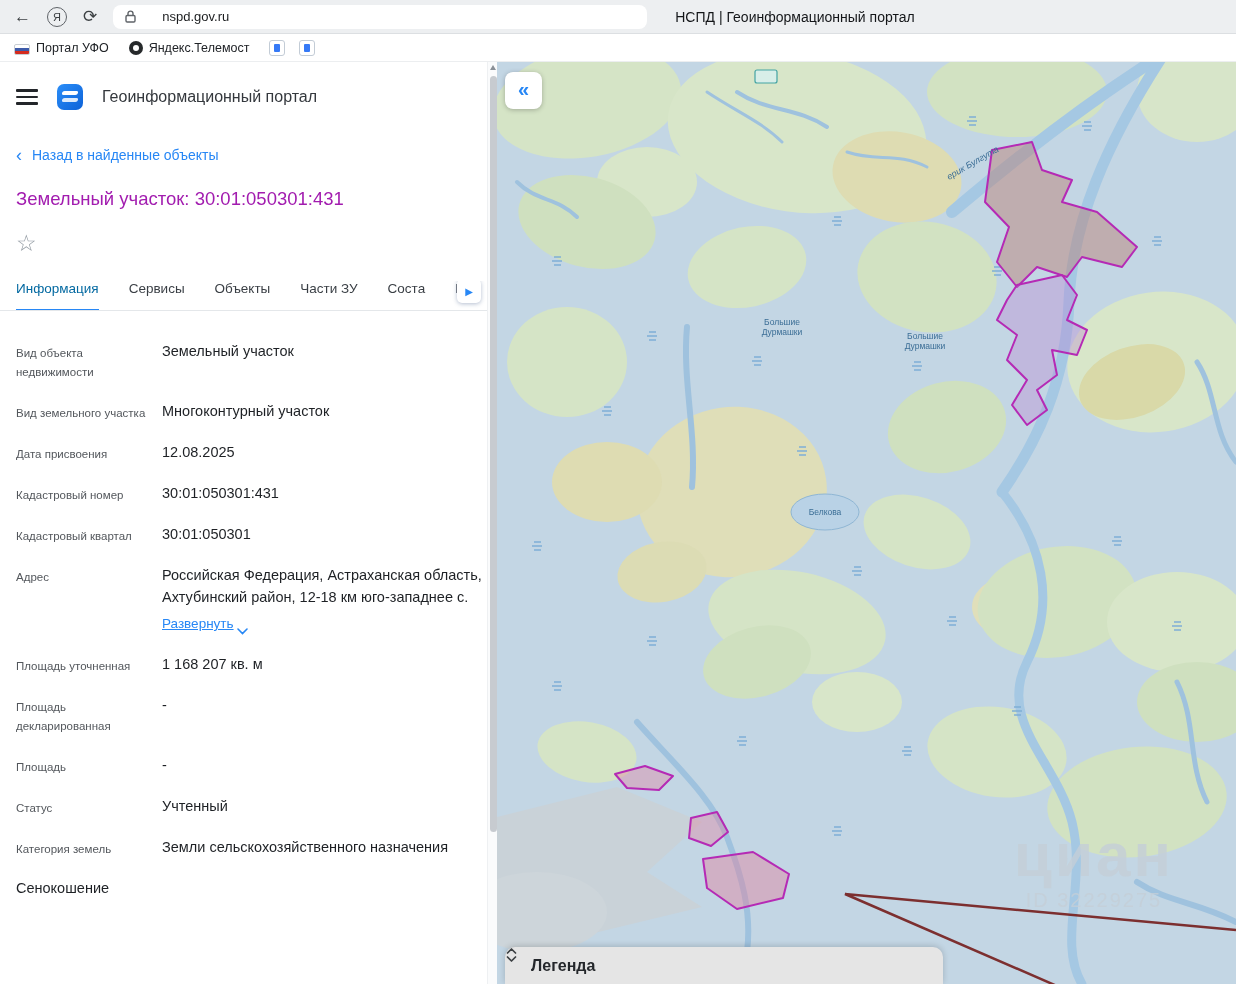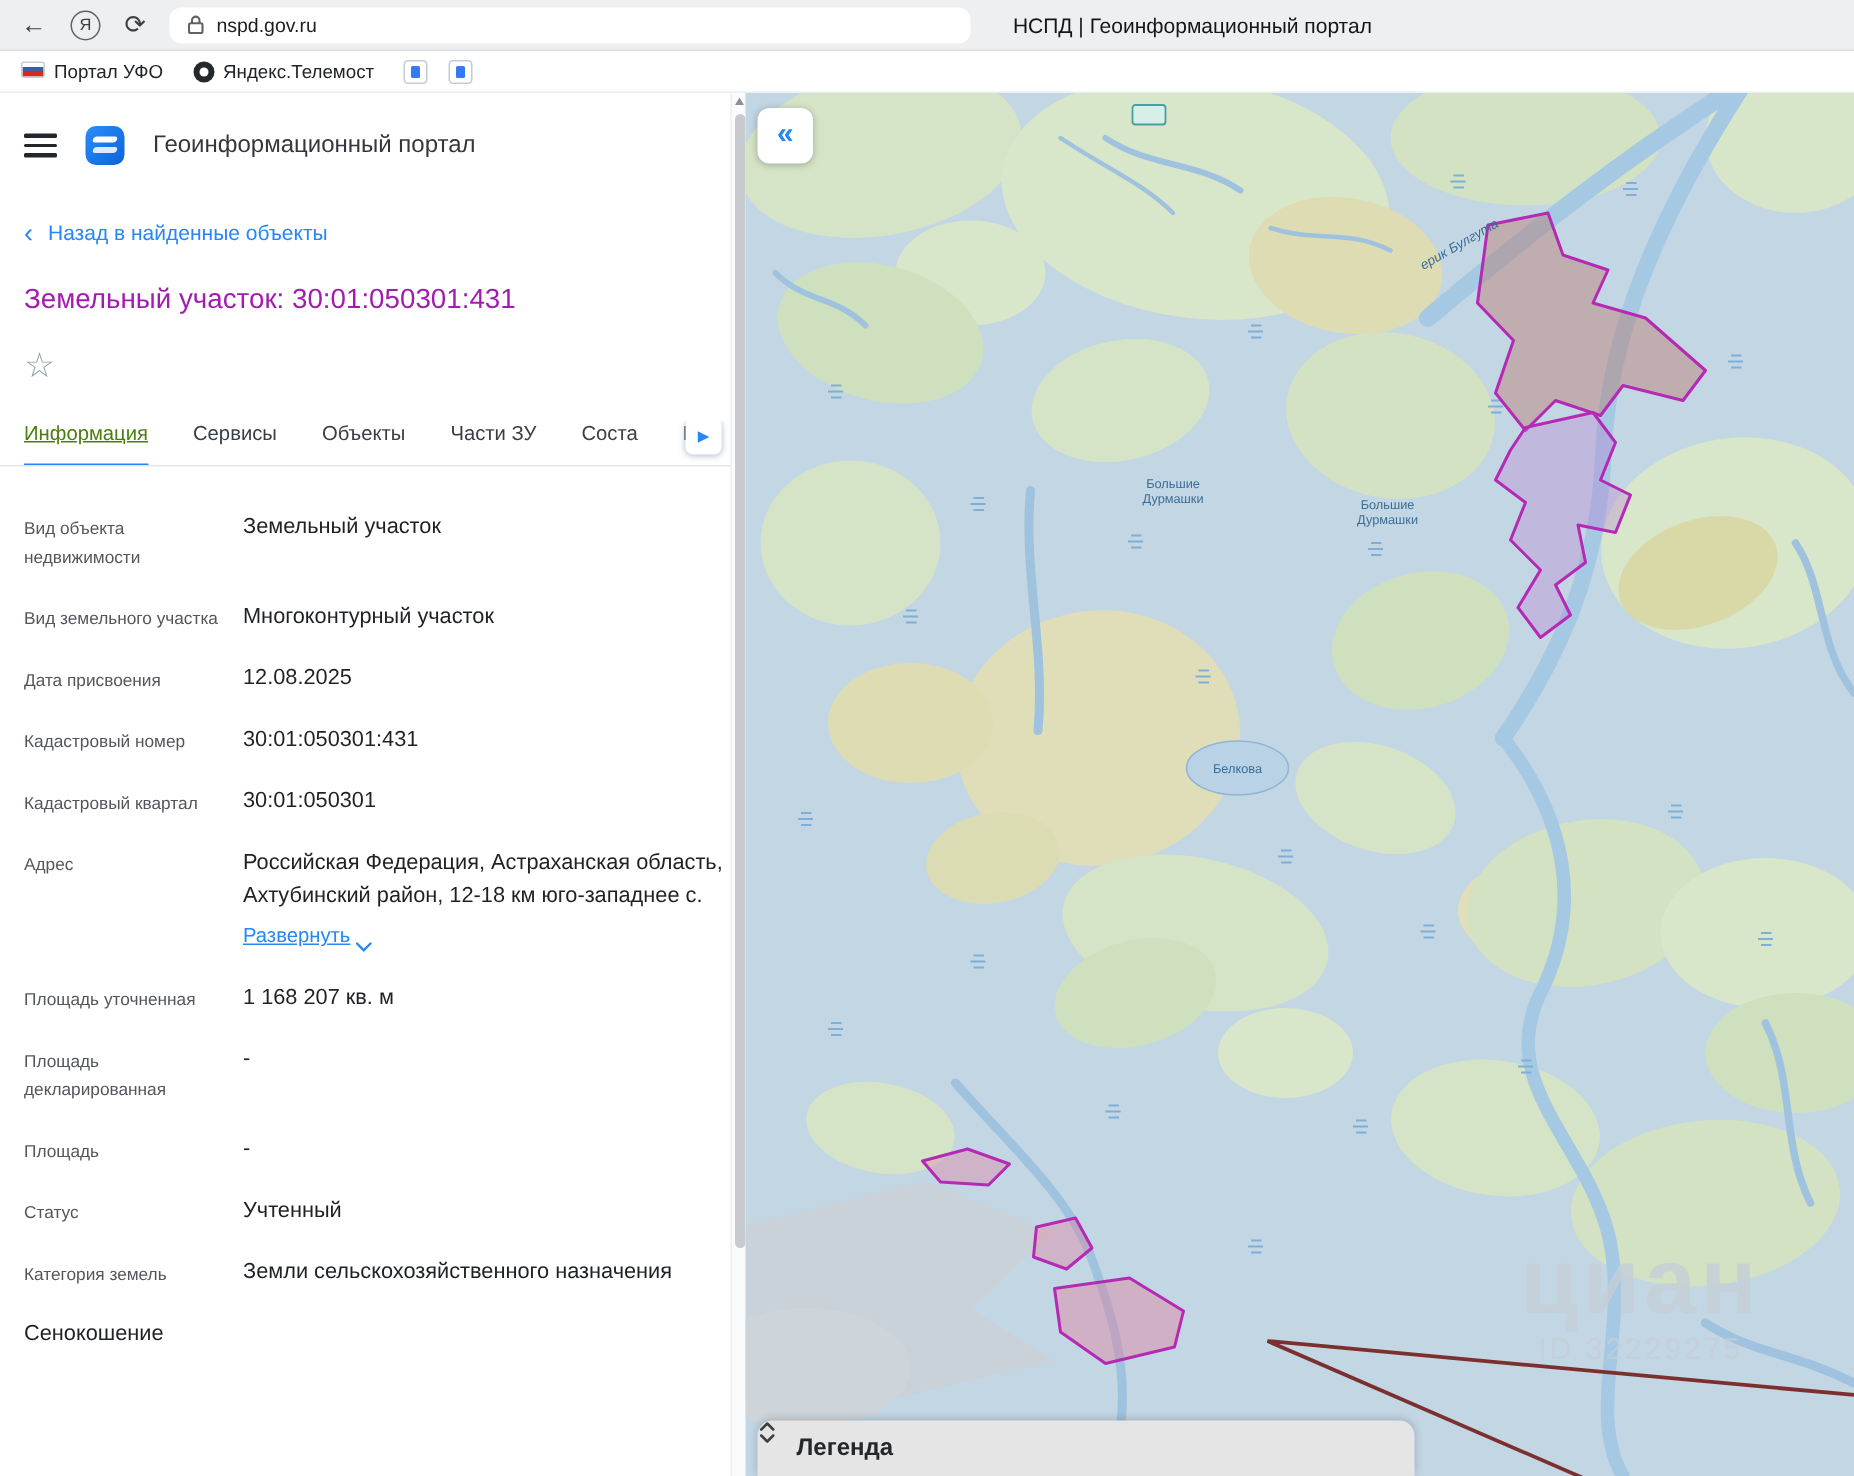--- a/index.html
+++ b/index.html
@@ -7,28 +7,28 @@
   body { font-family: "Liberation Sans", sans-serif; background: #fff; }
 
   
   .chrome { height: 34px; background: #edeff1; border-bottom: 1px solid #dcdfe2;
             display: flex; align-items: center; gap: 16px; padding: 0 14px; }
   .chrome .nav-glyph { font-size: 17px; color: #3c4043; cursor: pointer; line-height: 1; }
   .yb-circle { width: 20px; height: 20px; border-radius: 50%; border: 1.6px solid #5f6368;
                display: flex; align-items: center; justify-content: center;
                font-size: 11px; color: #3c4043; cursor: pointer; }
   .url-pill { background: #ffffff; border-radius: 8px; height: 24px; width: 534px;
-              display: flex; align-items: center; gap: 8px; padding: 0 12px; cursor: text; }
+              display: flex; align-items: center; gap: 26px; padding: 0 12px; cursor: text; }
   .url-text { font-size: 13px; color: #1b1d1f; }
   .chrome-title { font-size: 14px; color: #141619; margin-left: 12px; white-space: nowrap; }
 
   
   .bm-bar { height: 28px; background: #fff; border-bottom: 1px solid #eceef0;
             display: flex; align-items: center; padding: 0 14px; }
-  .bm-item { display: flex; align-items: flex-start; gap: 6px; margin-right: 20px;
+  .bm-item { display: flex; align-items: flex-end; gap: 6px; margin-right: 20px;
              font-size: 12.5px; color: #202327; cursor: pointer; }
   .flag-ico { width: 16px; height: 11px; border-radius: 2px; border: 1px solid #c9ced4;
               background: linear-gradient(to bottom, #ffffff 33%, #3d5ba9 33%, #3d5ba9 66%, #d52b1e 66%); }
   .tm-ico { width: 14px; height: 14px; border-radius: 50%; background: #26292b; position: relative; }
   .tm-ico::after { content: ""; position: absolute; left: 4px; top: 4px; width: 6px; height: 6px;
                    border-radius: 50%; background: #fff; }
   .favicon { width: 16px; height: 16px; border: 1px solid #c3ccd6; border-radius: 3px;
              background: #fff; position: relative; margin-right: 14px; cursor: pointer; }
   .favicon::after { content: ""; position: absolute; left: 4px; top: 3px; width: 6px; height: 8px;
                     background: #3579f6; border-radius: 1px; }
@@ -55,21 +55,21 @@
                color: #2787f5; font-size: 14px; cursor: pointer; }
   .back-link .chev { font-size: 18px; line-height: 1; }
 
   .obj-title { margin: 24px 16px 0; font-size: 18.5px; font-weight: 400; color: #a21caf; }
 
   .fav-star { margin: 20px 16px 0; font-size: 23px; color: #969fa0; color: #959da5; cursor: pointer; width: 28px; }
 
   .tabs { position: relative; display: flex; gap: 30px; margin-top: 24px; padding: 0 44px 0 16px;
           border-bottom: 1px solid #e4e7ea; overflow: hidden; white-space: nowrap; }
   .tab { flex: none; font-size: 13.5px; color: #3a3f45; padding-bottom: 13px; cursor: pointer; }
-  .tab.active { color: #4d7c0f; border-bottom: 2.5px solid #2787f5; margin-bottom: -1px; text-decoration: underline; }
+  .tab.active { color: #0369a1; border-bottom: 2.5px solid #2787f5; margin-bottom: -1px; }
   .tab-more { position: absolute; right: 16px; top: -2px; width: 24px; height: 24px;
               background: #fff; border: none; border-radius: 5px;
               box-shadow: 0 1px 4px rgba(40,70,120,.35); color: #2787f5; font-size: 10px;
               display: flex; align-items: center; justify-content: center; cursor: pointer; }
 
   .fields { margin-top: 30px; padding-left: 16px; }
   .frow { display: flex; margin-bottom: 19px; }
   .flabel { flex: none; width: 146px; font-size: 11.5px; color: #53575c; line-height: 1.65; padding-top: 3px; }
   .fvalue { flex: 1; font-size: 14.5px; color: #1e2125; line-height: 1.5; padding-right: 14px; }
   .expand-link { display: inline-flex; align-items: flex-end; gap: 3px; margin-top: 6px;

